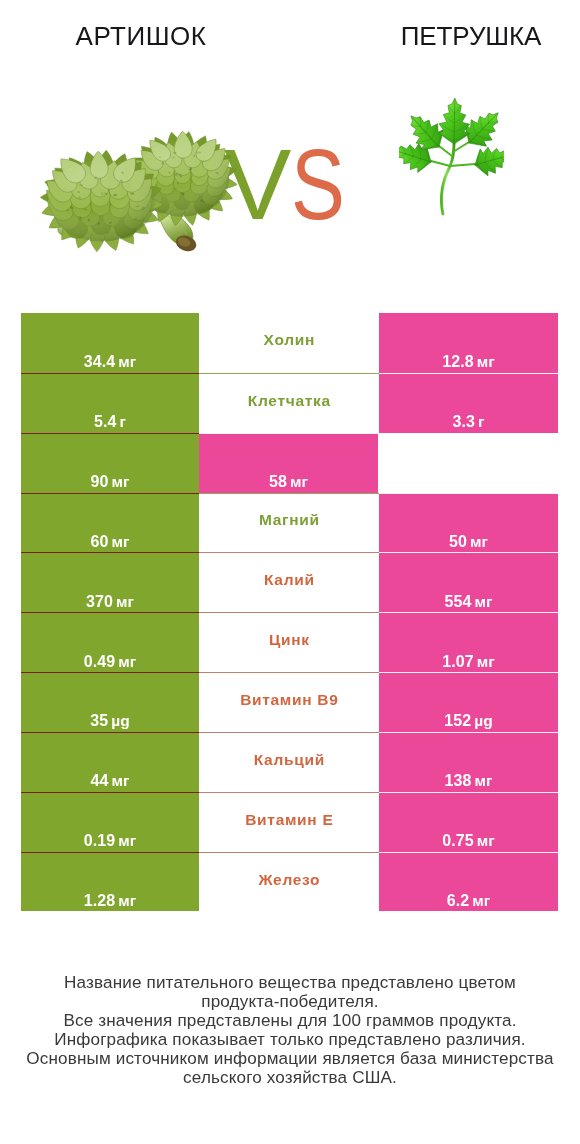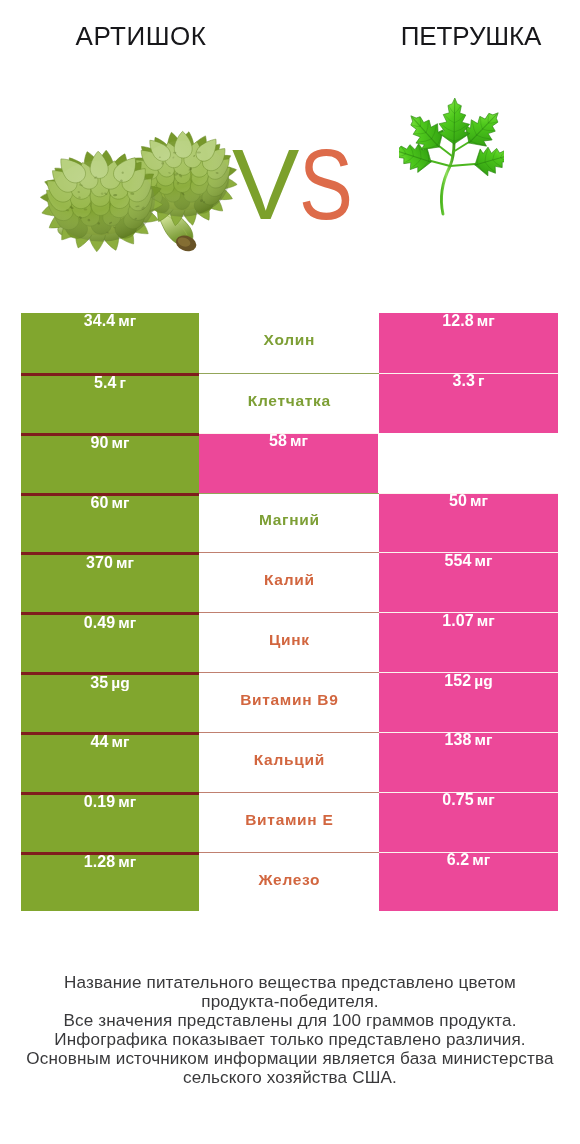--- a/index.html
+++ b/index.html
@@ -7,36 +7,36 @@
        -webkit-font-smoothing:antialiased;}
   .page{position:relative;width:580px;height:1144px;background:#fff;}
 
   
   .titles{position:absolute;top:0;left:16px;width:580px;height:60px;}
   .title{position:absolute;top:21px;font-size:26px;font-weight:400;
          letter-spacing:0.5px;color:#17171a;text-align:center;white-space:nowrap;}
   #title-left{left:0;width:250px;}
   #title-right{left:330px;width:250px;letter-spacing:-0.1px;}
 
-  .vs{position:absolute;left:232px;top:129px;height:110px;white-space:nowrap;z-index:1;
+  .vs{position:absolute;left:224px;top:129px;height:110px;white-space:nowrap;z-index:1;
       font-size:101px;line-height:110px;font-weight:400;pointer-events:none;}
   .vs span{display:inline-block;vertical-align:top;}
   #vs-v{color:#7ca02c;}
   #vs-s{color:#dd6b4a;transform:scaleX(0.80);transform-origin:left center;margin-left:0px;}
 
   .hero{position:absolute;z-index:2;}
   #hero-left{left:33px;top:127px;width:210px;height:145px;transform:scale(1.007,0.924);transform-origin:0 0;}
   #hero-right{left:399px;top:90px;width:105px;height:128px;}
 
   
   .table{position:absolute;left:21px;top:313px;width:537px;}
   .row{position:relative;height:59.85px;display:flex;}
-  .cell-val{width:178px;box-sizing:border-box;display:flex;align-items:flex-start;
+  .cell-val{width:178px;box-sizing:border-box;display:flex;align-items:flex-end;
             justify-content:center;color:#ffffff;}
-  .cell-val.green{background:#81a62e;border-top:3px solid #7f1d1d;}
+  .cell-val.green{background:#81a62e;border-top:1px solid #7f1d1d;}
   .cell-val.orange{background:#ec4899;border-top:1px solid #fdf3ef;}
   .row:first-child .cell-val{border-top:0;}
   .cell-left{width:178px;}
   .cell-right{width:179px;}
   .num{font-size:16px;font-weight:bold;letter-spacing:0.1px;position:relative;top:-1.5px;}
   .unit{font-size:15.5px;font-weight:bold;margin-left:3px;letter-spacing:0px;position:relative;top:-1.5px;}
   .cell-mid{width:180px;box-sizing:border-box;display:flex;align-items:center;
             justify-content:center;background:#fff;border-top:1px solid #93a659;}
   .row:first-child .cell-mid{border-top:0;justify-content:center;}
   .cell-mid.w-orange{border-top-color:#c08070;}

